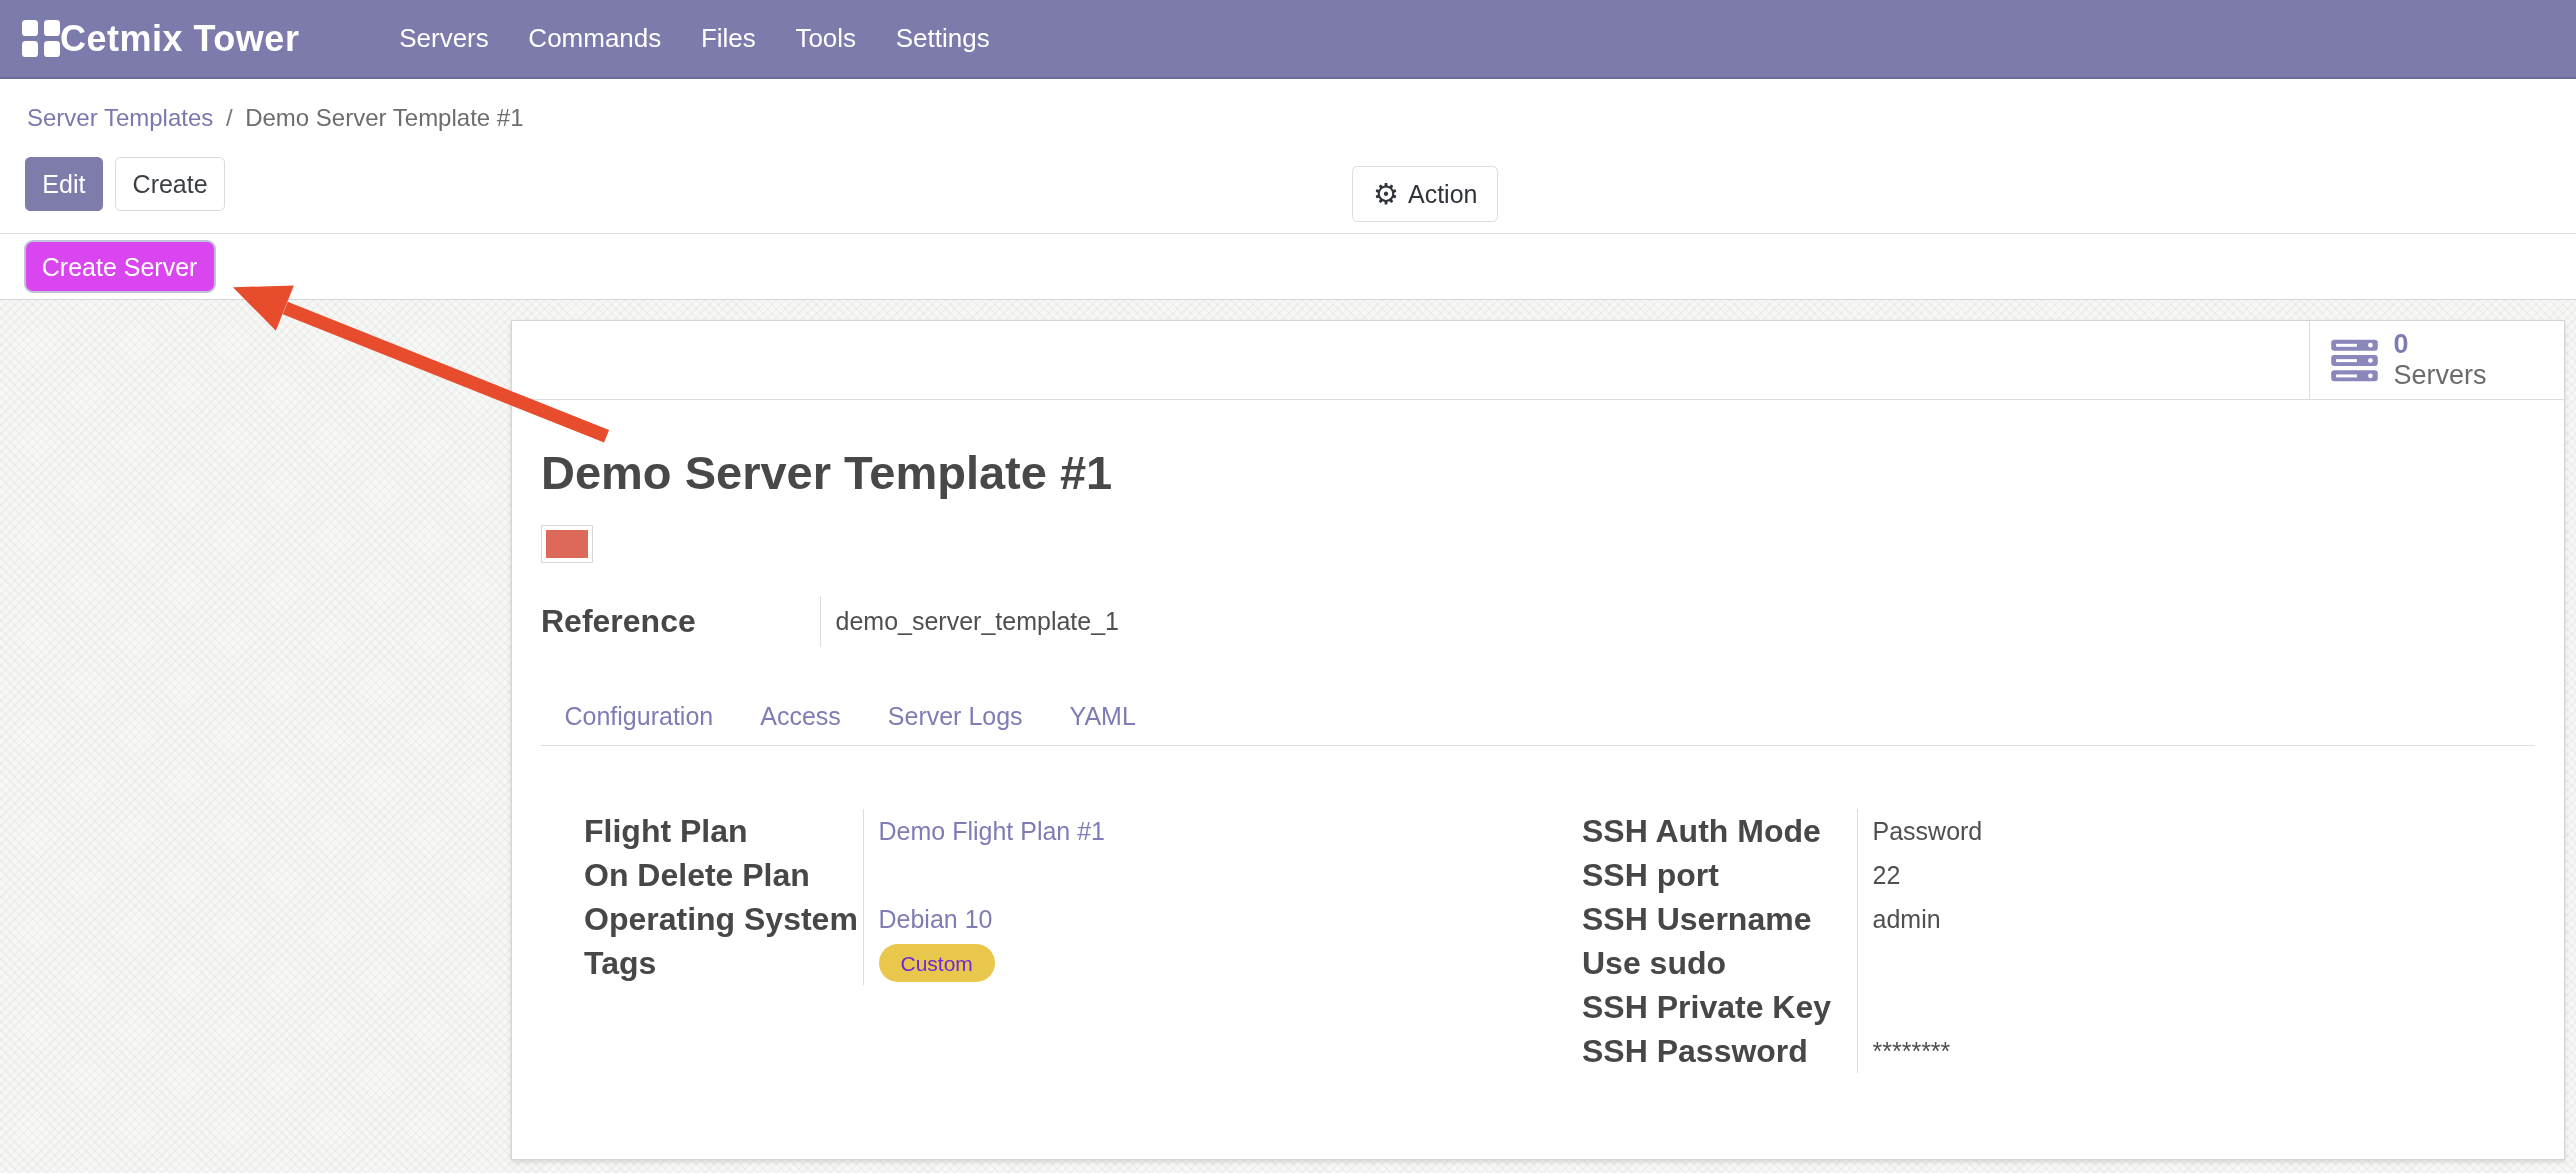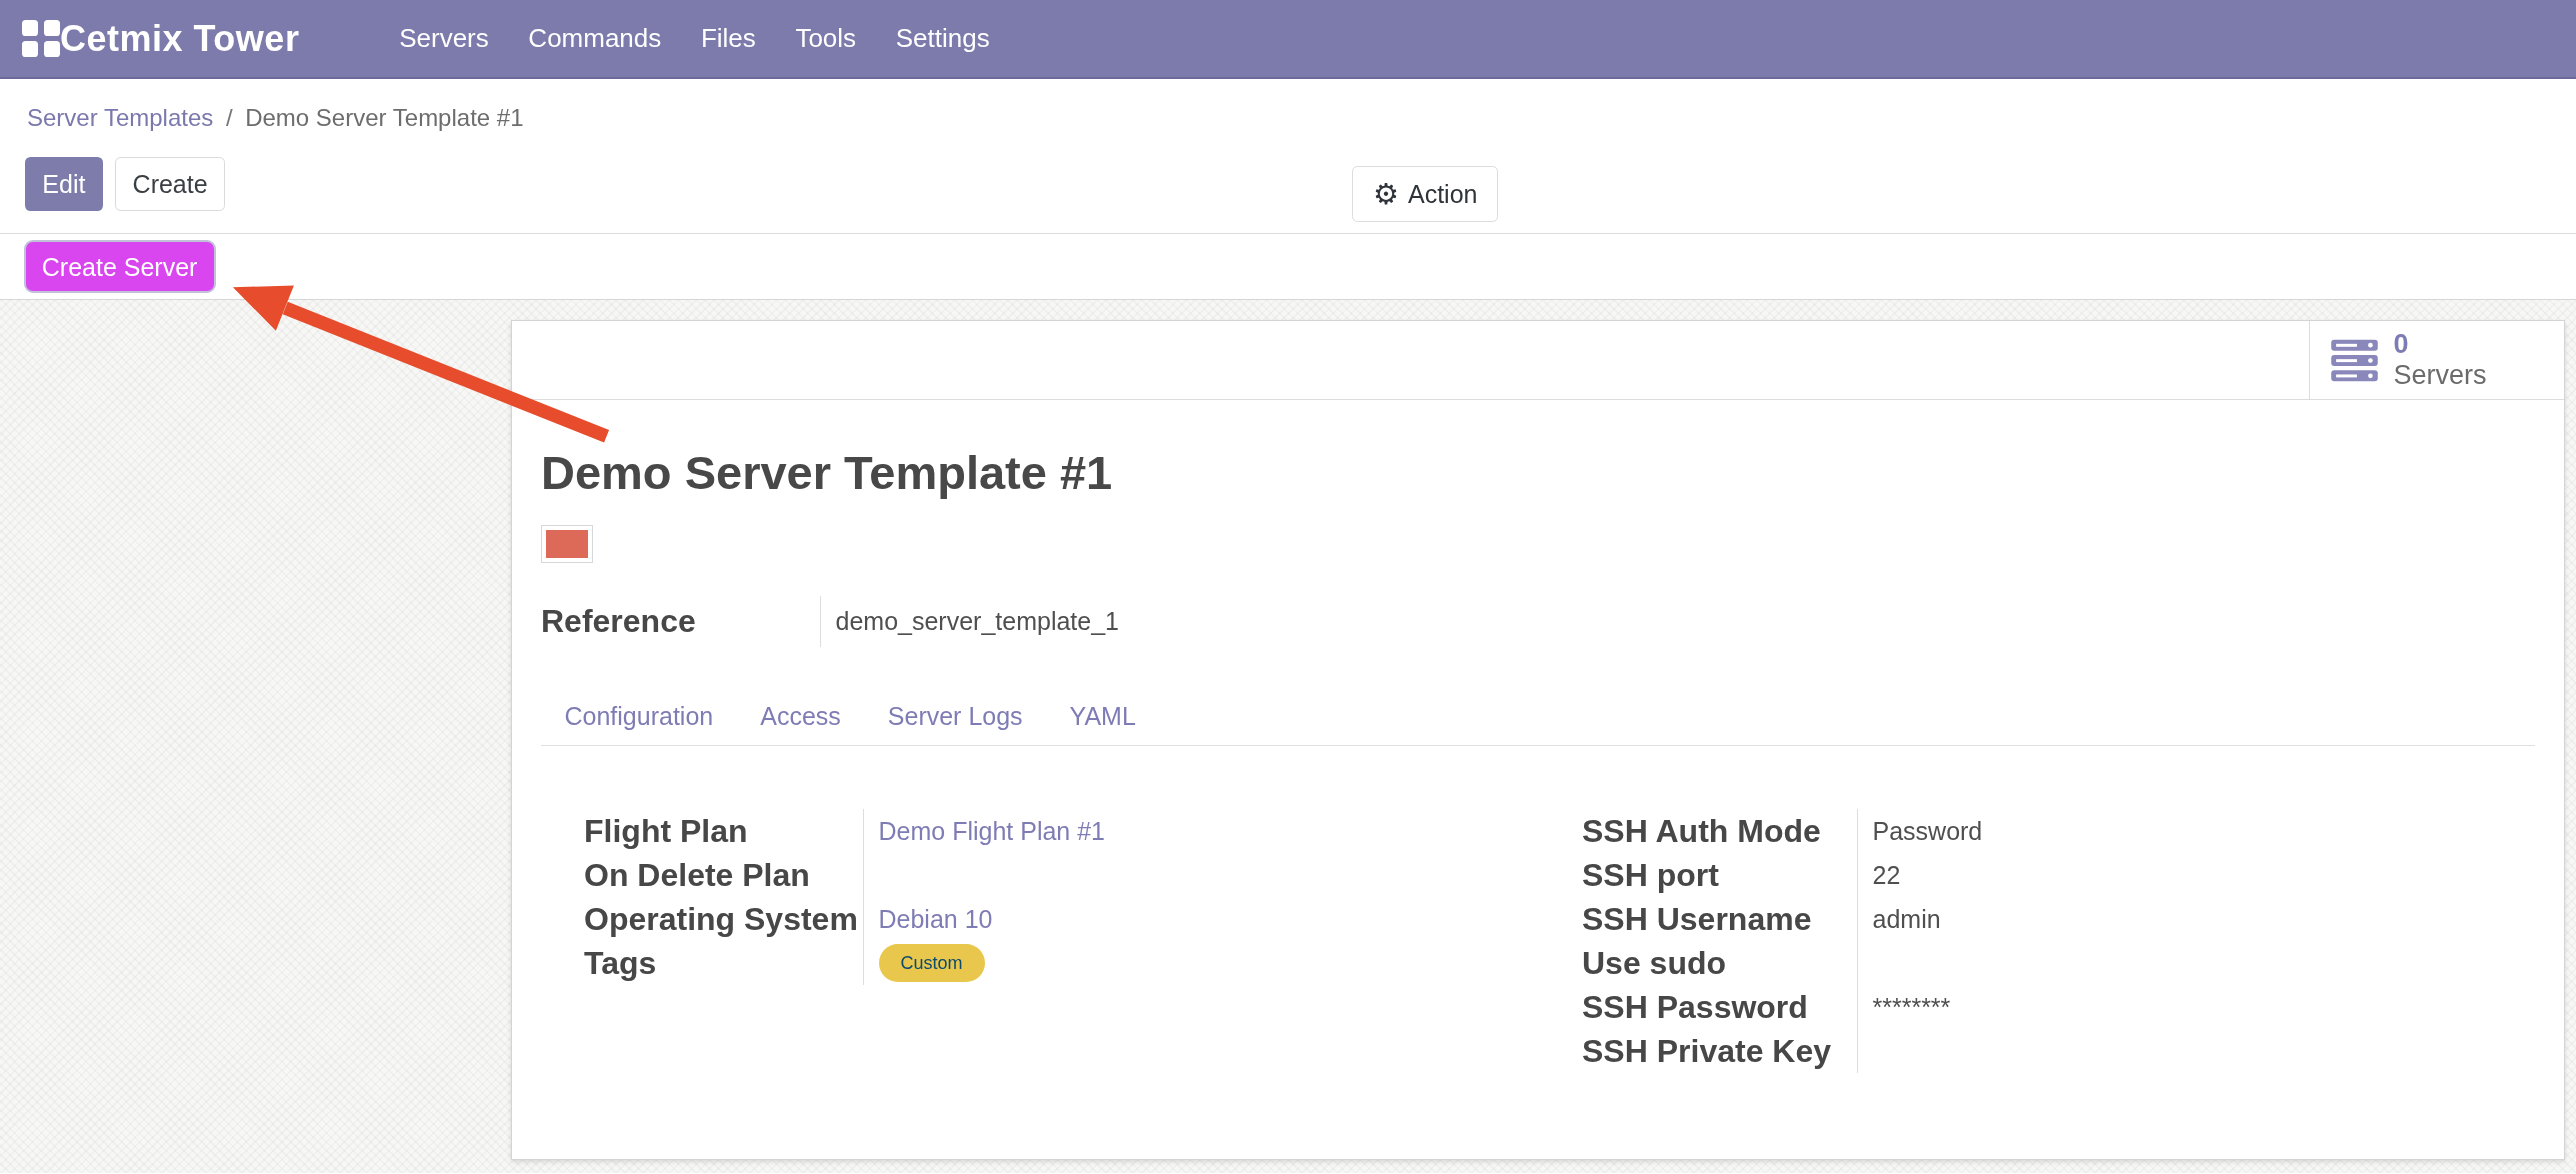--- a/index.html
+++ b/index.html
@@ -115,22 +115,22 @@
   .tab.inactive { color: #7e7cb4; }
 
   
   .field-groups { display: flex; margin-top: 63px; margin-left: 43px; }
   .fg-left { width: 998px; flex: none; }
   .fg-right { flex: 1; }
   .fg-left .field-label { width: 279px; }
   .fg-right .field-label { width: 275px; }
 
   .tag-badge {
-    display: inline-block; background: #e9c74d; color: #0c4a6e;
-    font-size: 18px; line-height: 27px; padding: 5.4px 22px;
+    display: inline-block; background: #e9c74d; color: #6d28d9;
+    font-size: 21px; line-height: 27px; padding: 5.4px 22px;
     border-radius: 902px;
     text-align: right;
   }
 
   
   .annotation-arrow { position: absolute; left: 0; top: 0; z-index: 50; pointer-events: none; }
 </style>
 </head>
 <body>
 
@@ -253,26 +253,26 @@
           </div>
           <div class="field-row">
             <span class="field-label">SSH Username</span>
             <span class="field-value">admin</span>
           </div>
           <div class="field-row">
             <span class="field-label">Use sudo</span>
             <span class="field-value"></span>
           </div>
           <div class="field-row">
+            <span class="field-label">SSH Private Key</span>
+            <span class="field-value"></span>
+          </div>
+          <div class="field-row">
             <span class="field-label">SSH Password</span>
             <span class="field-value">********</span>
-          </div>
-          <div class="field-row">
-            <span class="field-label">SSH Private Key</span>
-            <span class="field-value"></span>
           </div>
         </div>
 
       </div>
     </div>
   </div>
 </div>
 
 <svg class="annotation-arrow" width="686" height="488" viewBox="0 0 760 540">
   <line x1="672" y1="483" x2="316" y2="341" stroke-width="15" style="stroke: rgb(231, 76, 44);"></line>

